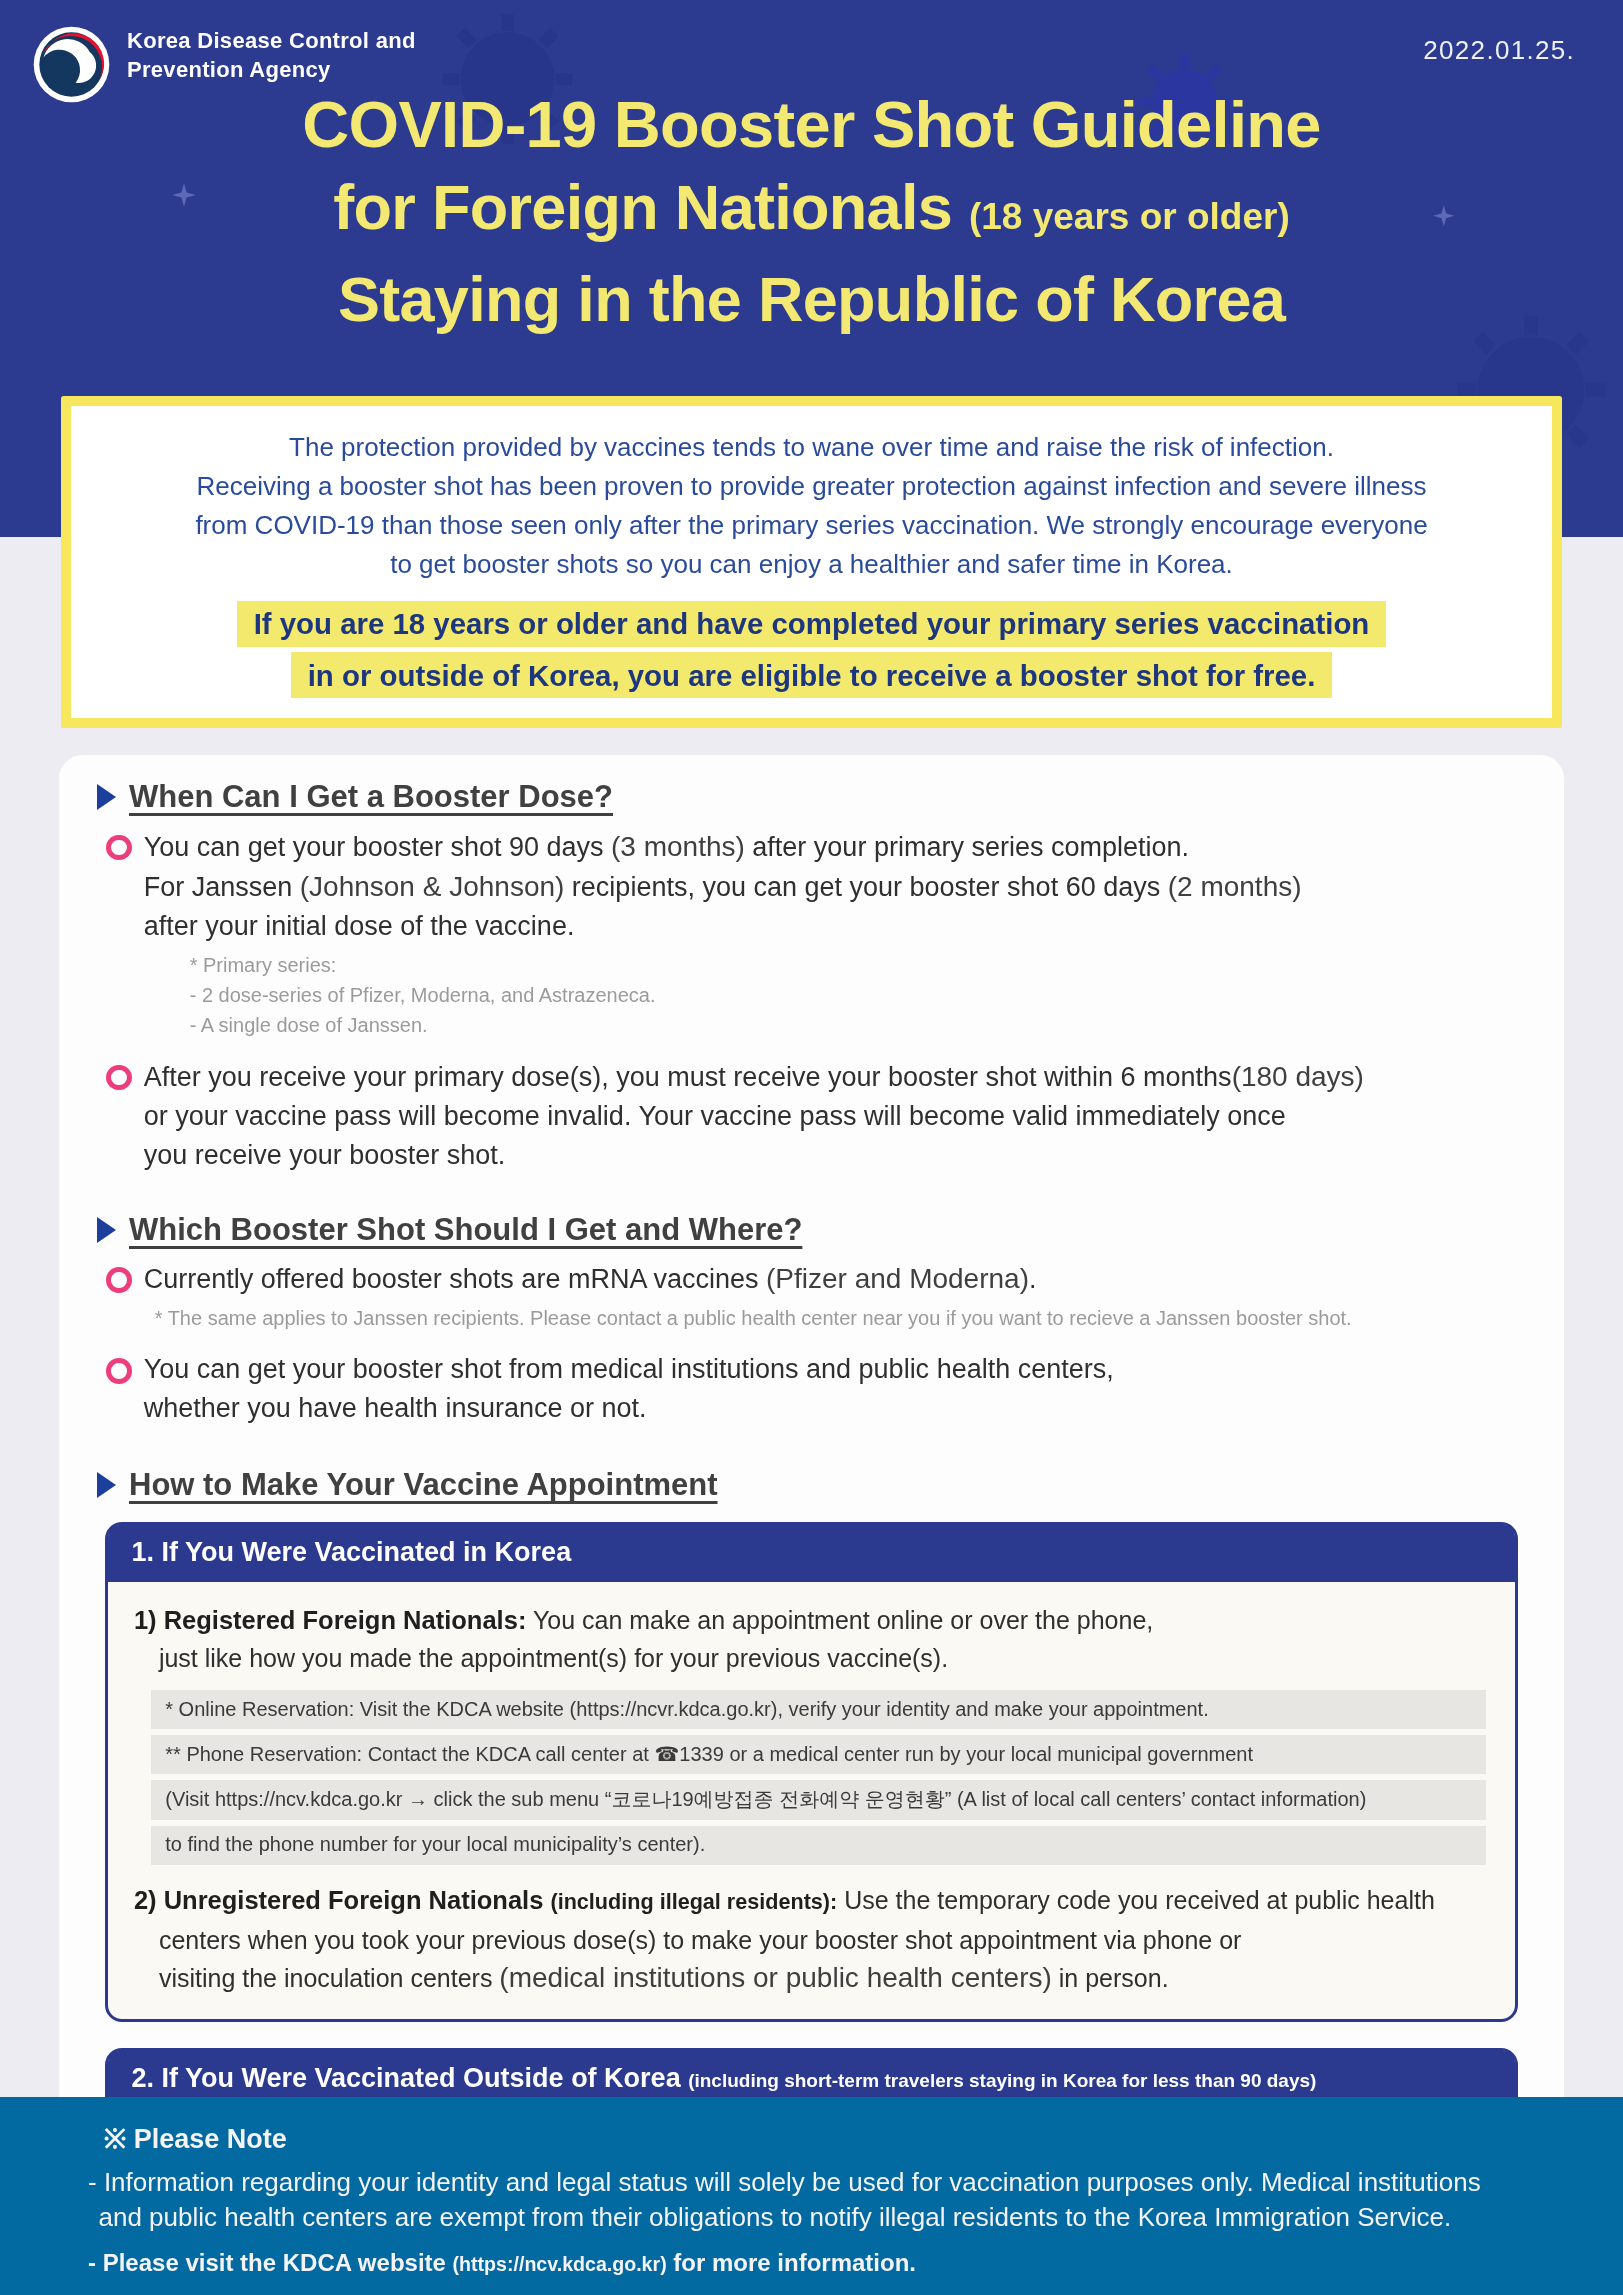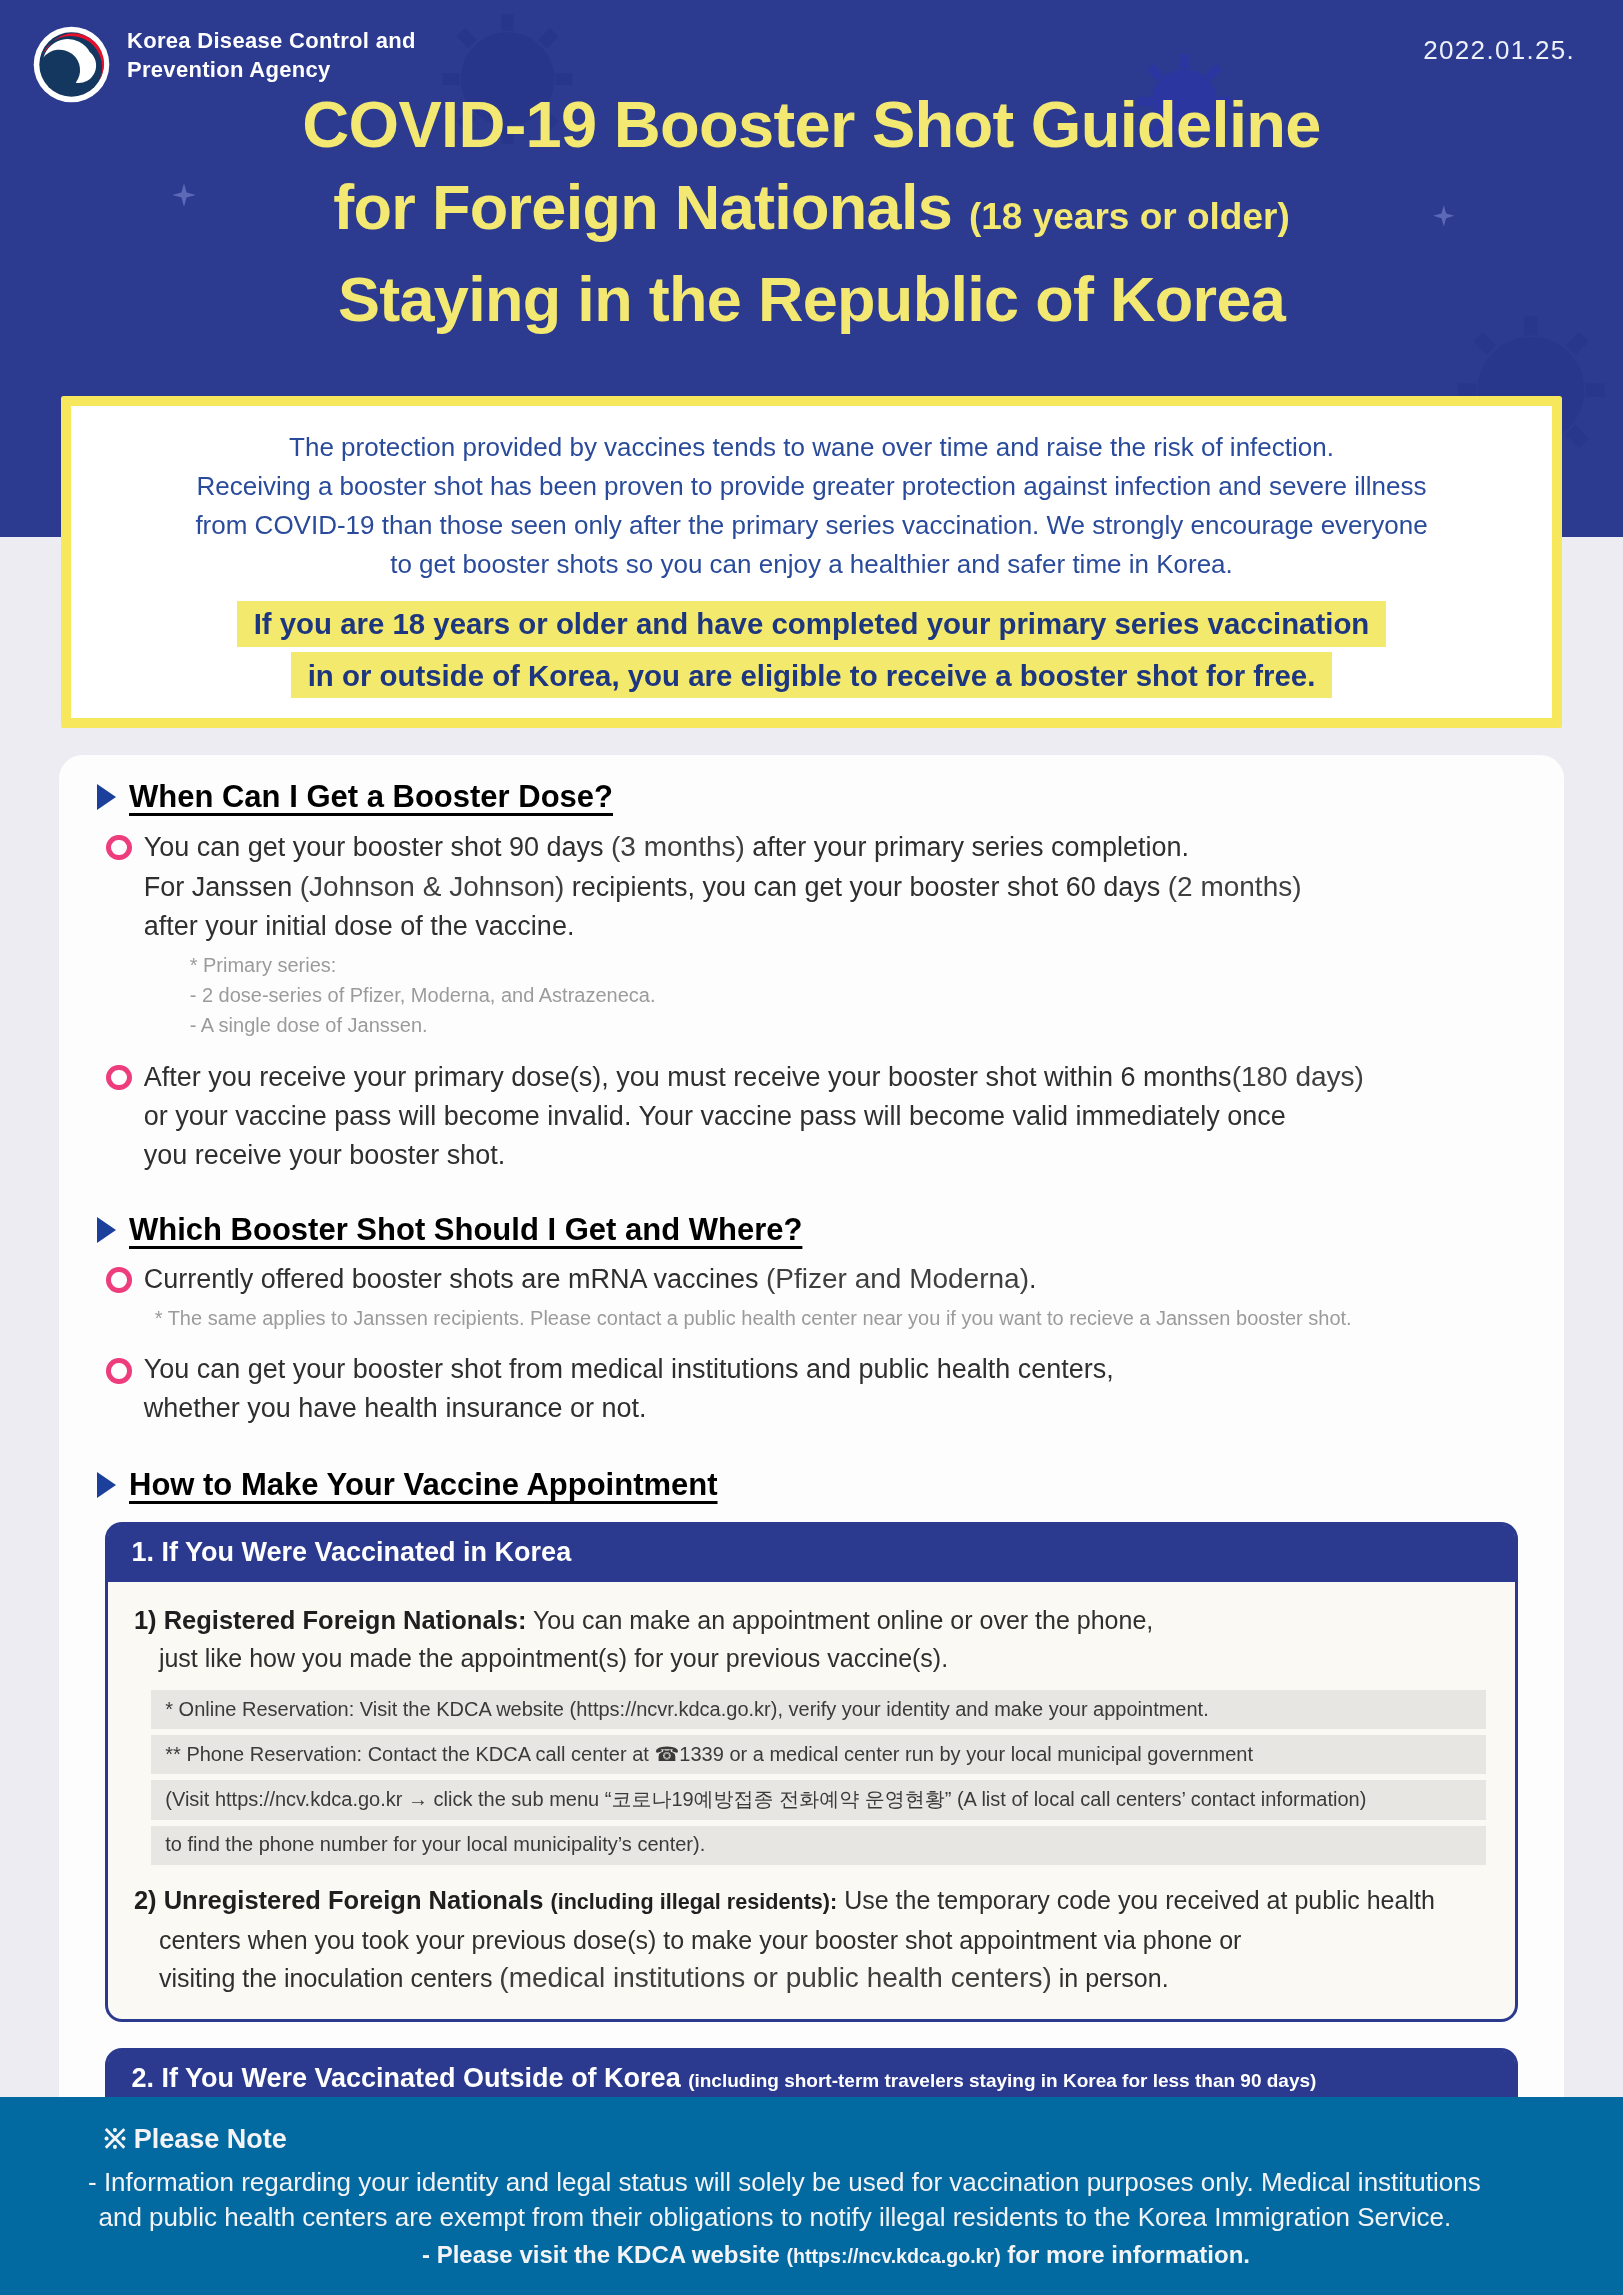--- a/index.html
+++ b/index.html
@@ -32,21 +32,21 @@
   .hl{display:inline-block;background:#f3e96d;color:#1d3680;font-weight:bold;
       font-size:29.4px;line-height:33px;padding:6.5px 17px;margin-top:5.2px;}
   
   .card{
     position:relative;z-index:1;width:1505px;box-sizing:border-box;
     margin:27.5px auto 0;background:#fdfdfe;border-radius:23.6px;
     padding:23.6px 38px 275px;
   }
   .section-h{display:flex;align-items:center;gap:13px;margin:0 0 11.8px;}
   .arrow{width:0;height:0;border-left:19.6px solid #1b3f9a;border-top:13.7px solid transparent;border-bottom:13.7px solid transparent;flex:0 0 auto;}
-  .section-title{font-size:31px;font-weight:bold;color:#000000;text-decoration:underline;text-underline-offset:5.9px;text-decoration-thickness:2.6px;}
+  .section-title{font-size:31px;font-weight:bold;color:#404040;text-decoration:underline;text-underline-offset:5.9px;text-decoration-thickness:2.6px;}
   .mt60{margin-top:37px;} .mt64{margin-top:39px;}
   .bullet{display:flex;gap:11.8px;margin:9.2px 0 6.5px;padding-left:9.2px;}
   .odot{flex:0 0 auto;width:15.7px;height:15.7px;border:5.9px solid #ee3d7d;border-radius:50%;margin-top:7.9px;background:#fff;}
   .btext{font-size:27px;color:#2f2f2f;line-height:39px;}
   .sm{font-size:28px;color:#3f3f3f;}
   .notes{color:#9b9b9b;font-size:20px;line-height:30px;margin:3.9px 0 7.9px 46px;}
   
   .vbox{border:3.3px solid #2b3a8f;border-radius:17px;margin:18.3px 7.9px 26px;background:#faf9f4;overflow:visible;}
   .vbox-header{background:#2b3a8f;color:#ffffff;font-weight:bold;font-size:27px;line-height:33px;
                padding:11.8px 23.6px 13px;border-radius:11.8px 11.8px 0 0;}
@@ -62,21 +62,21 @@
   .box2-text{max-width:1073px;}
   .covid-badge{position:absolute;right:11.8px;top:5.2px;width:230px;height:165px;}
   
   .footer{
     position:absolute;left:0;top:2097px;width:1623px;height:199px;z-index:9;
     background:#0369a1;color:#f4f4f6;box-sizing:border-box;padding:22px 39px 0 88px;
   }
   .f-title{font-size:27px;font-weight:bold;margin:0 0 9.2px 15.7px;}
   .f-line{font-size:26px;line-height:35px;}
   .f-ind{padding-left:10.5px;}
-  .f-bold{font-weight:bold;font-size:24px;margin-top:2px;text-align:center;}
+  .f-bold{font-weight:bold;font-size:24px;margin-top:10px;}
   .f-url{font-size:19.6px;font-weight:bold;}
 </style>
 </head>
 <body>
 
 <div class="hero">
 
   <svg class="deco" style="left:432px;top:6.5px;width:151px;height:144px;opacity:.45;" viewBox="-60 -60 120 120">
     <g stroke="#232f86" stroke-width="10" fill="#232f86">
       <circle r="34"></circle>

